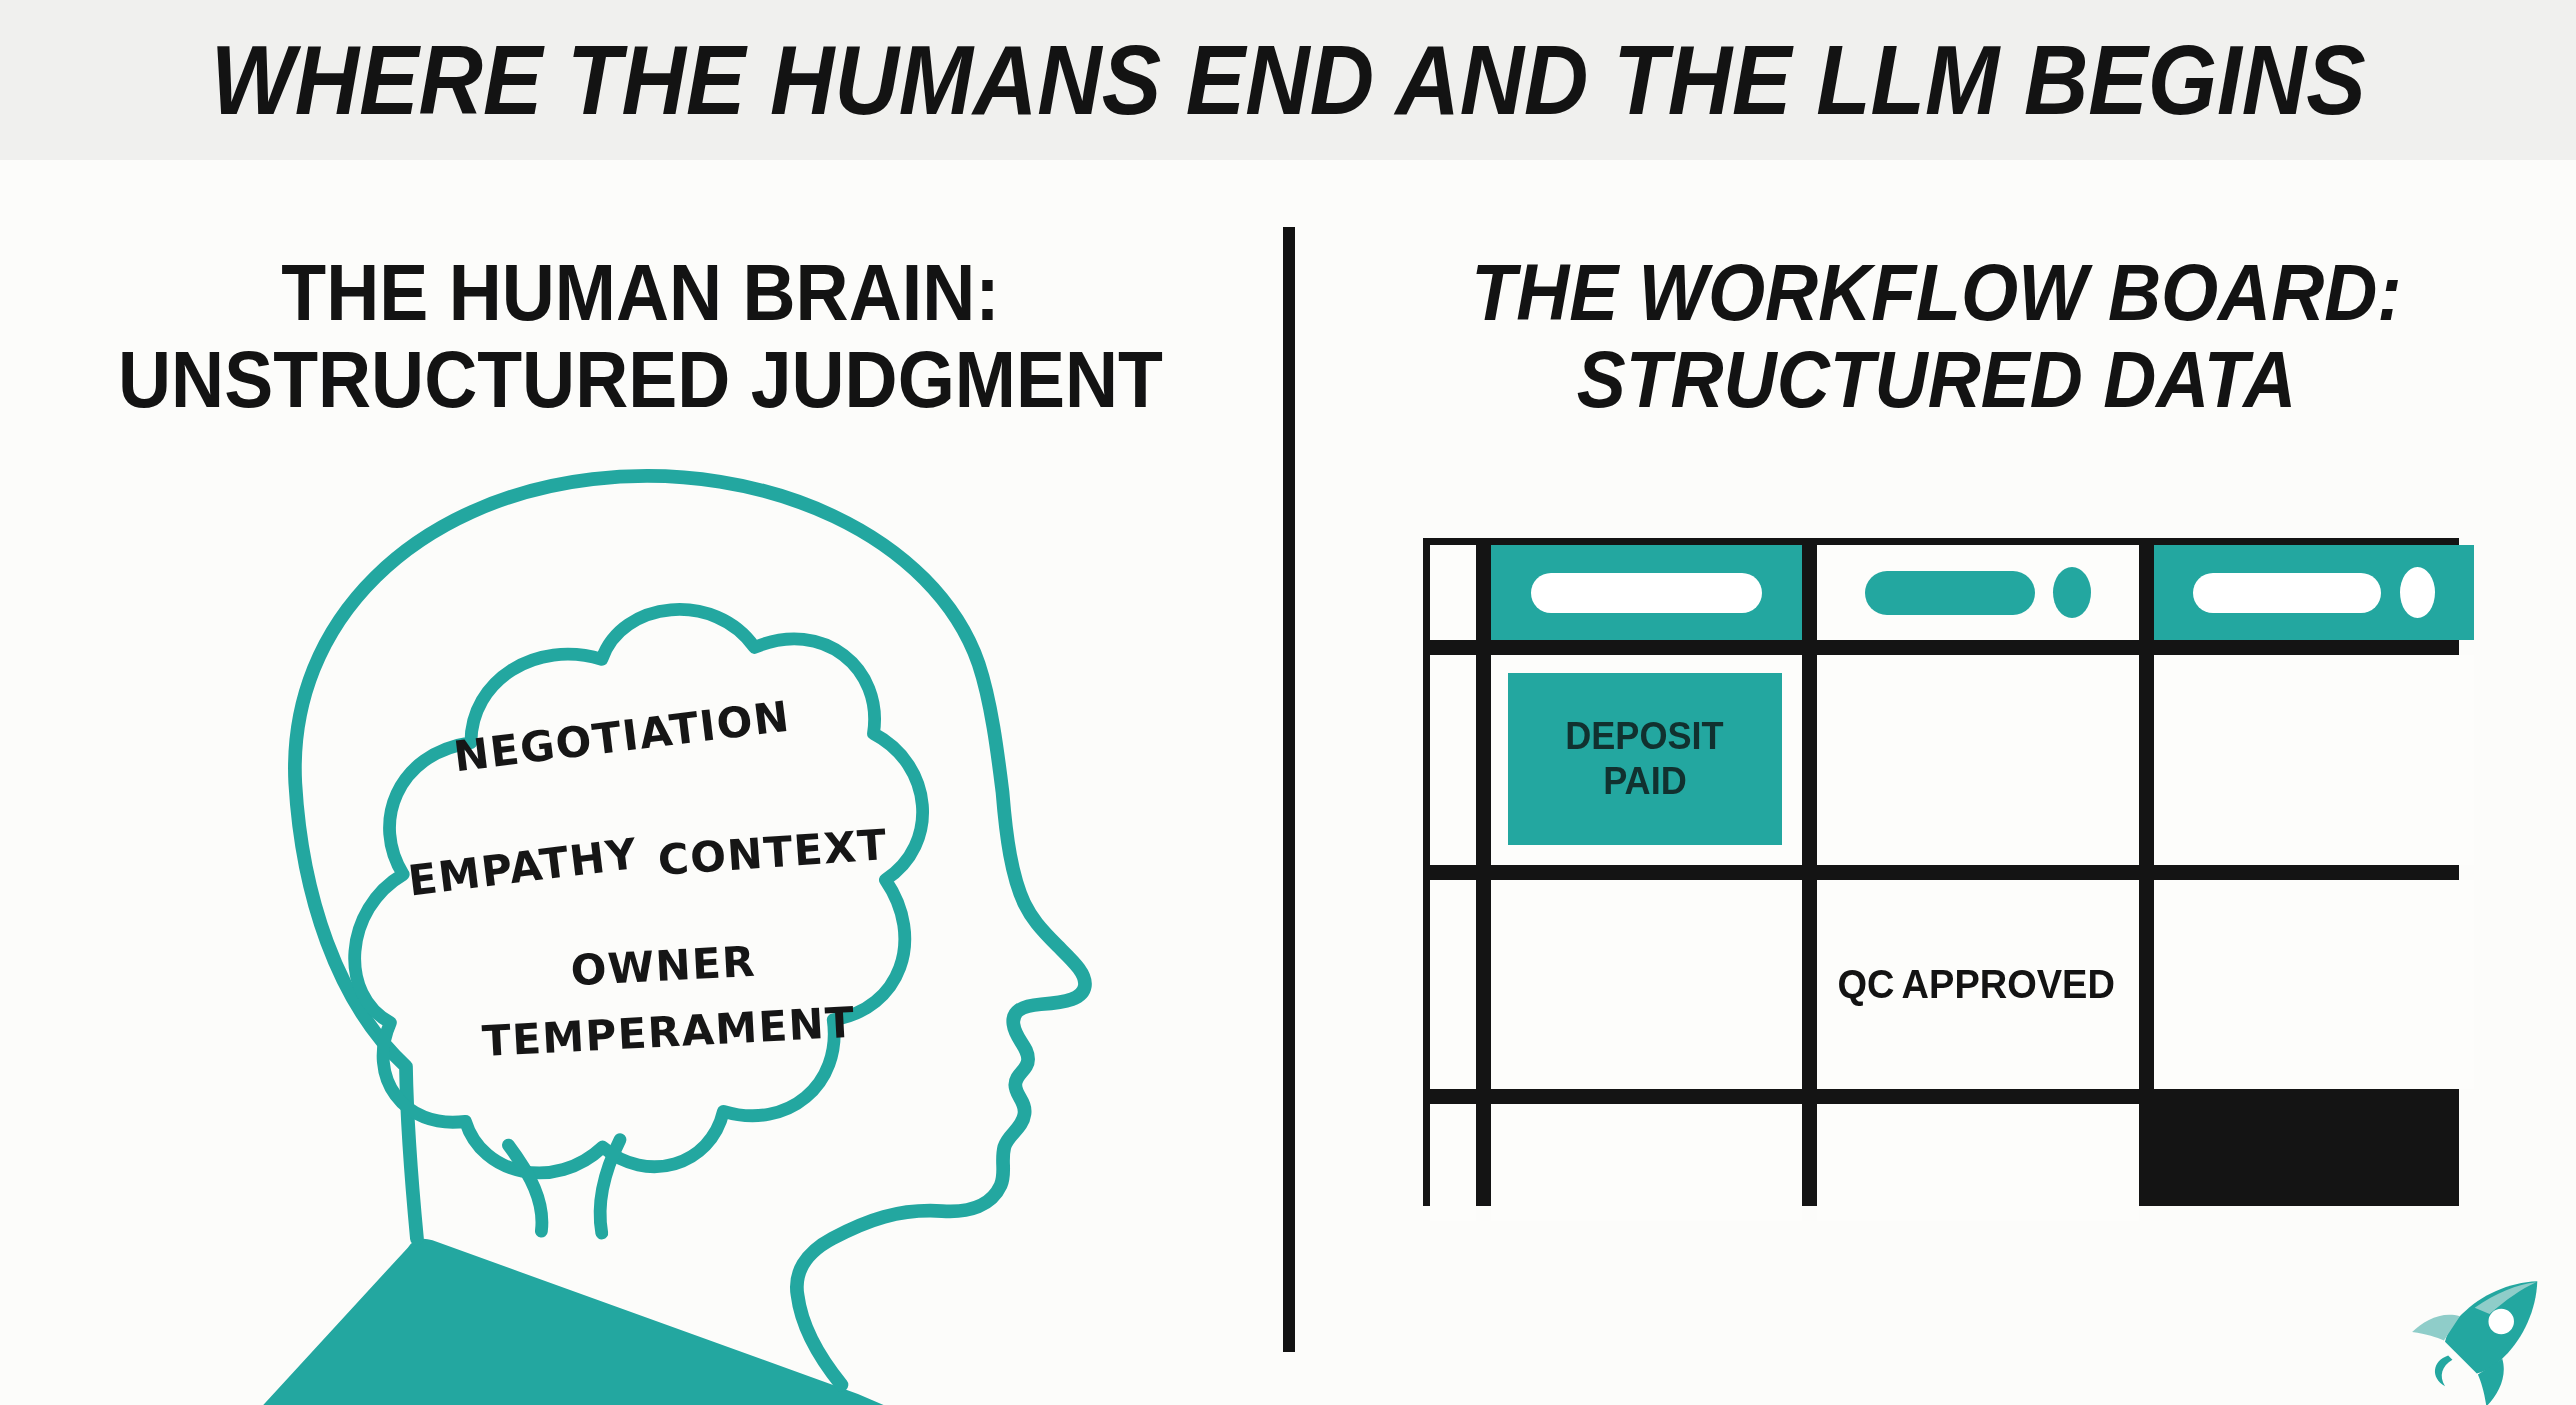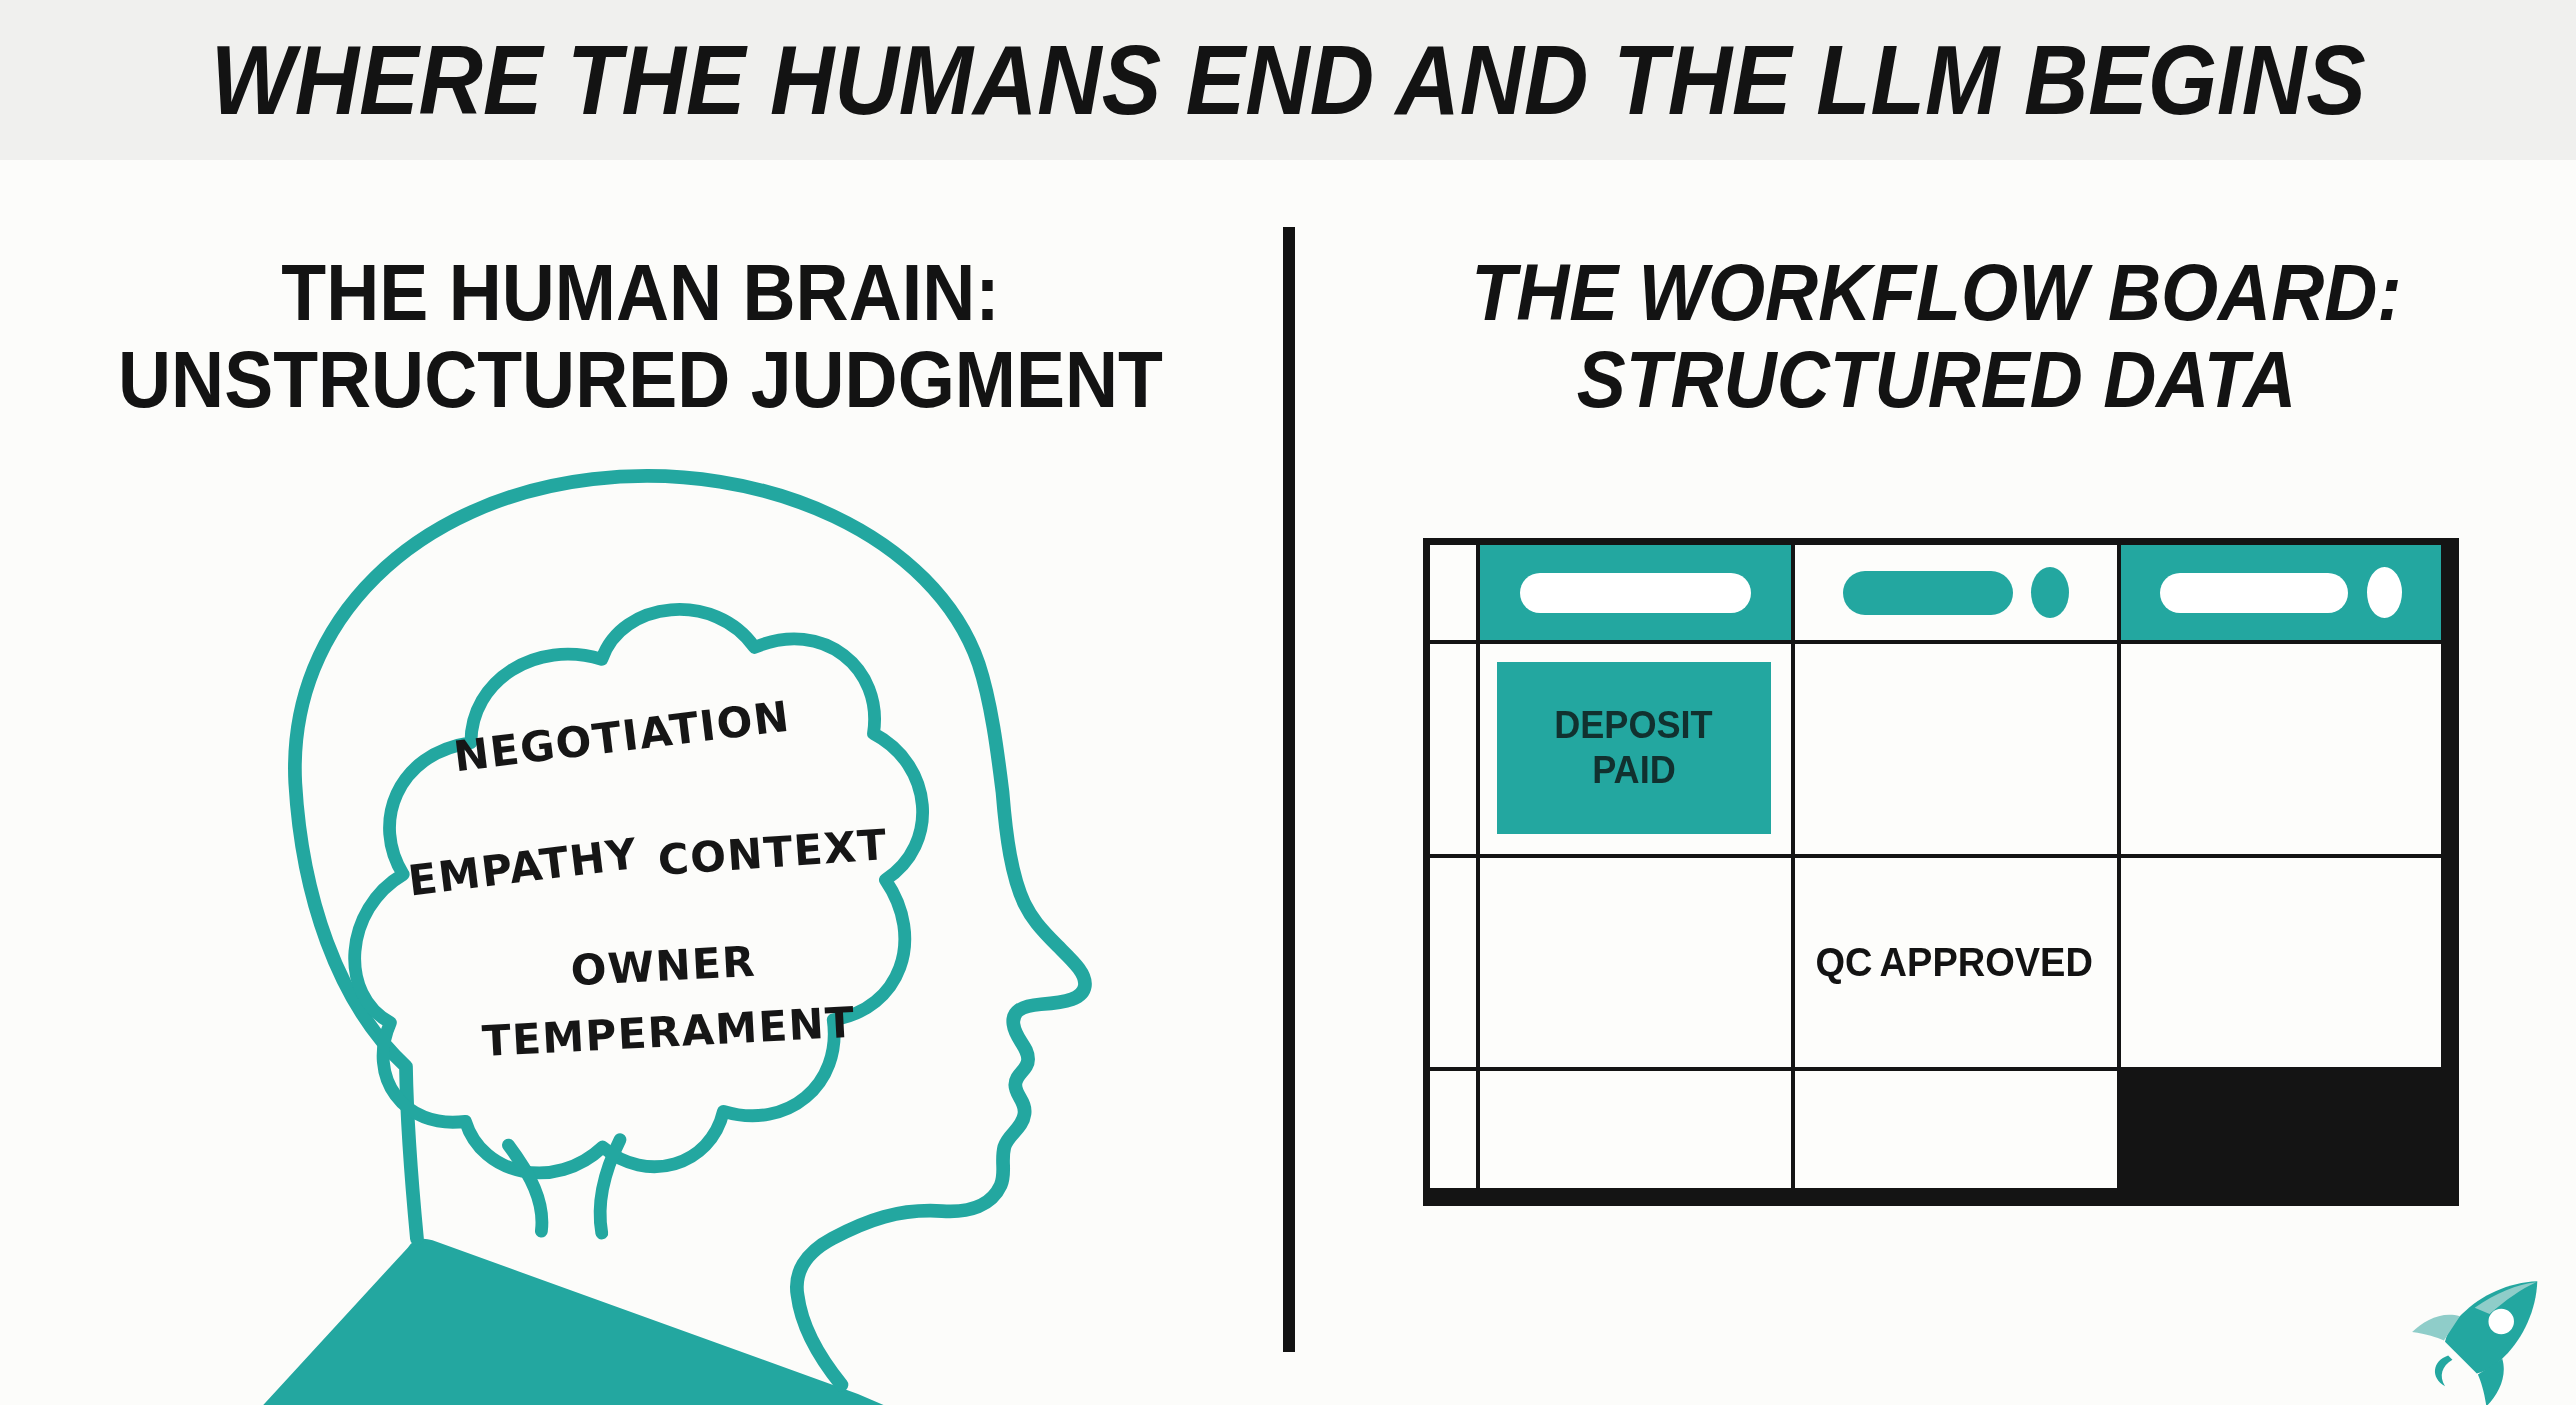--- a/index.html
+++ b/index.html
@@ -23,21 +23,21 @@
   .heading-left{left:0;width:1281px;}
   .heading-right{left:1297px;width:1279px;font-style:italic;}
   .divider{position:absolute;left:1283px;top:227px;width:12px;height:1125px;background:#121212;}
   .illustration{position:absolute;left:7.3px;top:362px;width:1281px;height:1043px;}
   .brain-word{font-family:"DejaVu Sans",sans-serif;font-weight:bold;fill:#161616;letter-spacing:1.5px;}
   
   .board{
     position:absolute;left:1423px;top:538px;width:1036px;height:668px;
     background:#141414;border:7.3px solid #141414;box-sizing:border-box;
     display:grid;grid-template-columns:46px 311px 322px 320px;
-    grid-template-rows:95px 210px 209px 117px;gap:4px;
+    grid-template-rows:95px 210px 209px 117px;gap:15px;
   }
   .cell{background:#FDFDFB;position:relative;}
   .hdr{display:flex;align-items:center;justify-content:center;gap:18.3px;}
   .hdr-teal{background:#23A7A0;}
   .pill{border-radius:24px;}
   .pill-white{background:#FFFFFF;width:231px;height:40px;}
   .pill-teal{background:#23A7A0;width:170px;height:44px;}
   .pill-white-sm{background:#FFFFFF;width:188px;height:40px;}
   .dot{border-radius:50%;}
   .dot-teal{background:#23A7A0;width:38px;height:51px;}

